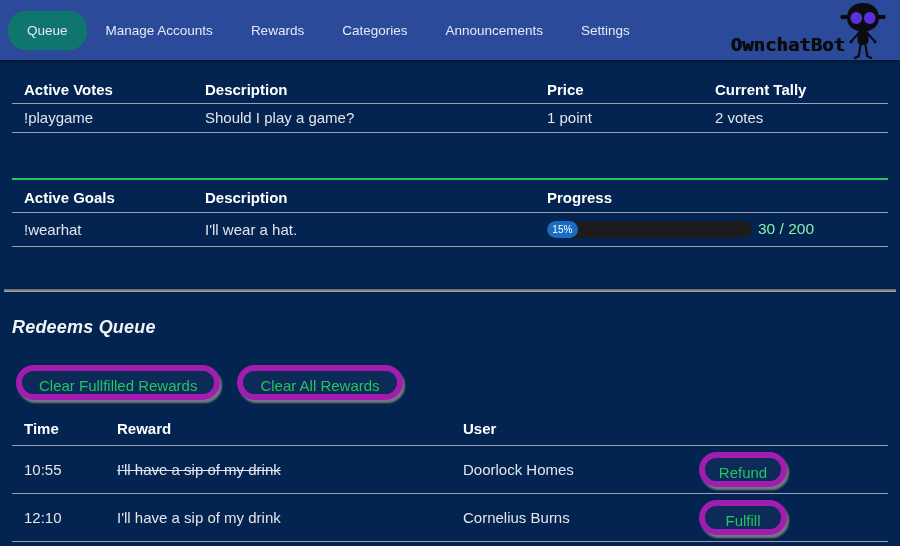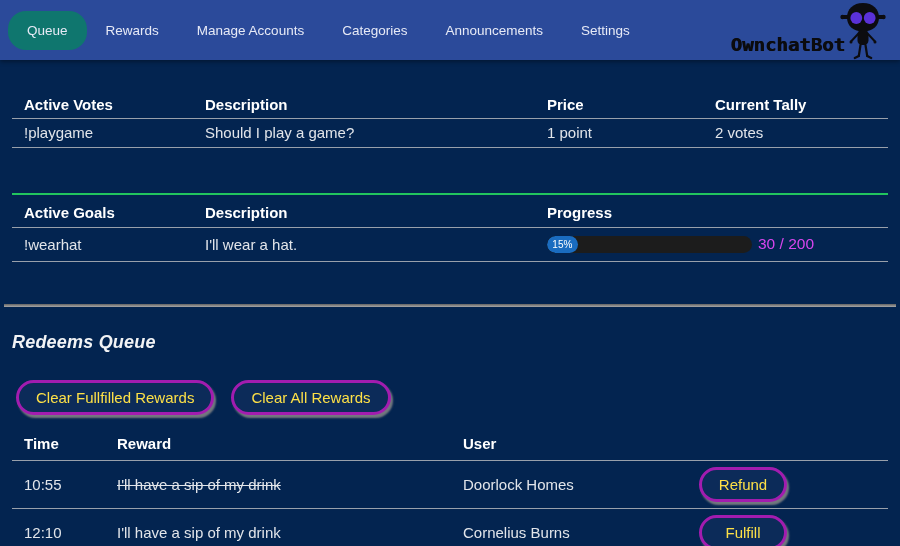--- a/index.html
+++ b/index.html
@@ -60,21 +60,21 @@
     text-align:left;
     font-size:15px;
     padding:4px 12px;
     border-bottom:1px solid #98a0ab;
     white-space:nowrap;
     overflow:hidden;
   }
   th { color:#ffffff; font-weight:bold; }
   td { color:#e2e5ea; }
 
-  .votes-table { margin-top:30px; }
+  .votes-table { margin-top:15px; }
   .votes-table th { padding:6px 12px 5px; }
   .votes-table td { padding:5px 12px 6px; }
 
   .goals-table { margin-top:45px; border-top:2px solid #22c55e; }
   .goals-table th { padding:9px 12px 6px; }
   .goals-table td { padding:7px 12px 8px; }
 
   .progress-cell { display:flex; align-items:center; }
   .progress-track {
     width:205px; height:17px;
@@ -83,21 +83,21 @@
     overflow:hidden;
     flex:none;
   }
   .progress-fill {
     height:100%;
     background:#1a6cc0;
     border-radius:9px;
     display:flex; align-items:center; justify-content:center;
     font-size:10px; color:#fff;
   }
-  .progress-num { margin-left:6px; font-size:15.5px; color:#d946ef; }
+  .progress-num { margin-left:6px; font-size:15.5px; color:#86efac; }
 
   .divider {
     border:none;
     height:3px;
     background:linear-gradient(#636363,#a8a8a8);
     margin:42px 0 0 -8px;
     width:892px;
   }
 
   .section-heading {
@@ -106,23 +106,23 @@
     font-weight:bold;
     color:#f2f3f5;
     letter-spacing:0.2px;
     font-style:italic;
   }
 
   .btn-row { margin-top:27px; display:flex; gap:17px; margin-left:4px; }
   .pill-btn {
     font-family:"Liberation Sans", sans-serif;
     background:#0c2b59;
-    color:#fde047;
+    color:#22c55e;
     font-size:15px;
-    border:3px solid #a21caf;
+    border:6px solid #a21caf;
     border-radius:19px;
     padding:6px 17px;
     height:35px;
     cursor:pointer;
     box-shadow:2px 3px 2px rgba(135,135,135,0.85);
     white-space:nowrap;
   }
   .action-btn {
     width:88px;
     padding:6px 0;
@@ -131,22 +131,22 @@
   .redeems-table { margin-top:13px; }
   .redeems-table th { padding:7px 12px 8px; }
   .redeems-table td { padding:6px 12px; height:46px; vertical-align:middle; }
   .struck { text-decoration:line-through; }
 </style>
 </head>
 <body>
 
 <nav class="topnav">
   <div class="nav-item active">Queue</div>
+  <div class="nav-item">Manage Accounts</div>
   <div class="nav-item">Rewards</div>
-  <div class="nav-item">Manage Accounts</div>
   <div class="nav-item">Categories</div>
   <div class="nav-item">Announcements</div>
   <div class="nav-item">Settings</div>
 
   <div class="logo">
     <span class="logo-text">OwnchatBot</span>
     <svg class="robot" width="46" height="58" viewBox="0 0 46 58" xmlns="http://www.w3.org/2000/svg">
       <rect x="1" y="13" width="9" height="4" rx="2" fill="#0c0c10"></rect>
       <rect x="36" y="13" width="9" height="4" rx="2" fill="#0c0c10"></rect>
       <circle cx="2.6" cy="15" r="2.3" fill="#0c0c10"></circle>

